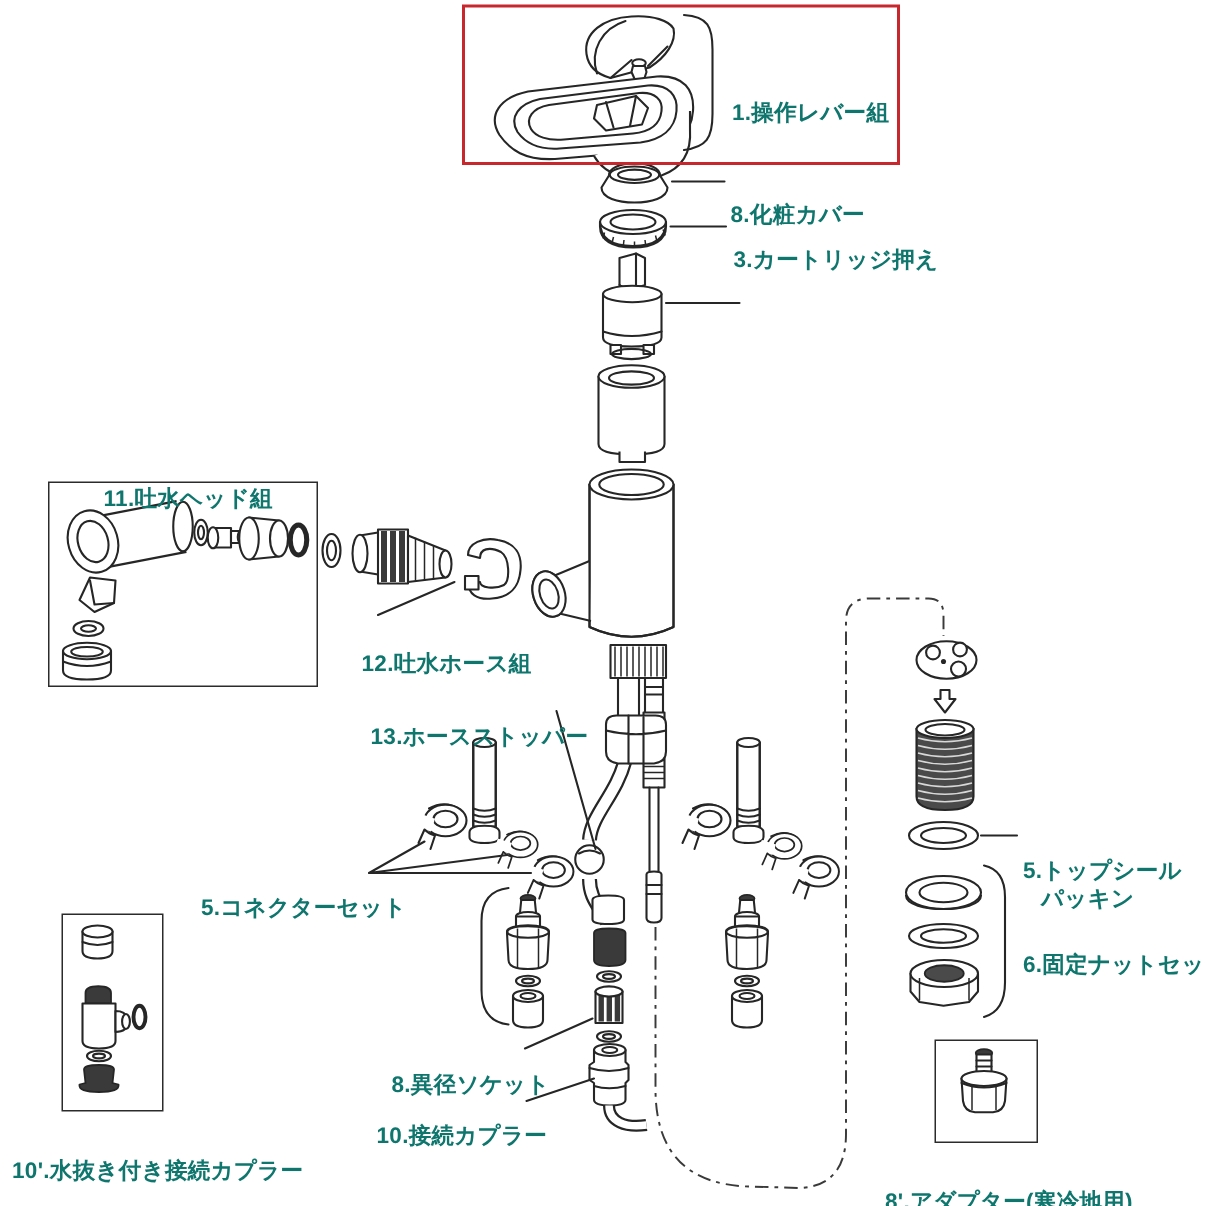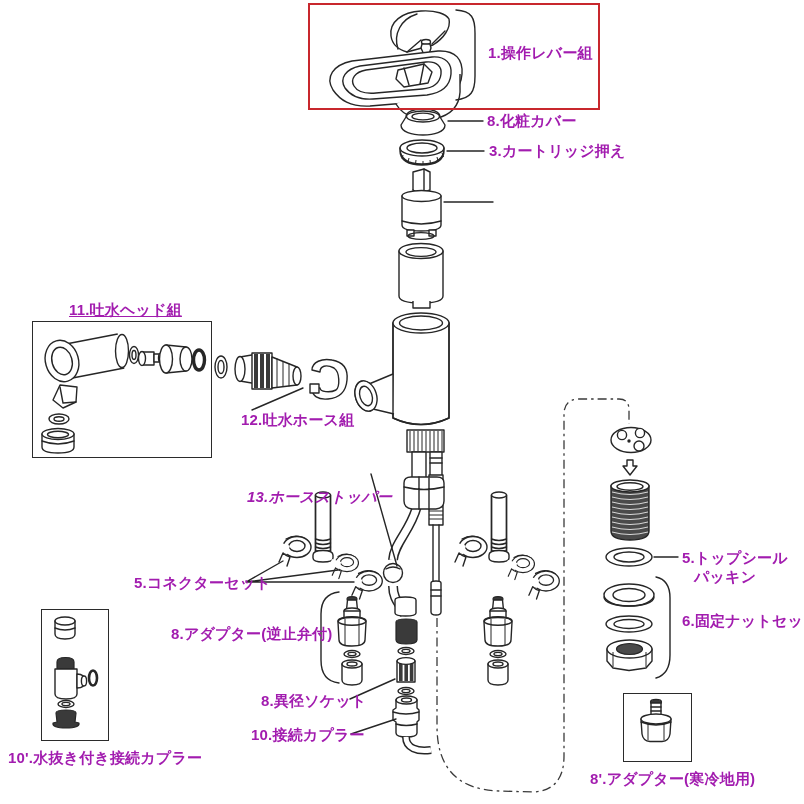--- a/index.html
+++ b/index.html
@@ -1,20 +1,20 @@
 <!DOCTYPE html>
 <html><head>
 <meta charset="utf-8">
 <style>
   html,body{margin:0;padding:0;background:#fff;}
   .stage{position:relative;width:804px;height:804px;background:#fff;overflow:hidden;
          font-family:"Liberation Sans","DejaVu Sans",sans-serif;}
   .stage svg{position:absolute;left:0;top:0;}
-  .lbl{position:absolute;font-size:15px;font-weight:600;color:#a21caf;
-       white-space:nowrap;letter-spacing:.2px;line-height:1.15;}
+  .lbl{position:absolute;font-size:15px;font-weight:600;color:#0f766e;
+       white-space:nowrap;letter-spacing:.2px;line-height:1.15;margin-top:23px;}
   .gbox{position:absolute;border:1.6px solid #2b2b2b;background:transparent;}
   .rbox{position:absolute;border:2px solid #c8272d;background:transparent;}
   .ln{stroke:#262626;fill:none;stroke-width:1.4;stroke-linecap:round;stroke-linejoin:round;}
   .wh{stroke:#262626;fill:#ffffff;stroke-width:1.4;stroke-linejoin:round;}
   .dk{stroke:#262626;fill:#3a3a3a;stroke-width:1.2;stroke-linejoin:round;}
   .thn{stroke:#262626;fill:none;stroke-width:1;}
 </style>
 </head>
 <body>
 
@@ -273,22 +273,21 @@
 <div class="gbox" style="left:41px;top:609px;width:66px;height:130px;"></div>
 <div class="gbox" style="left:623px;top:693px;width:67px;height:67px;"></div>
 
 <div class="lbl" style="left:488px;top:44px;">1.操作レバー組</div>
 <div class="lbl" style="left:487px;top:112px;">8.化粧カバー</div>
 <div class="lbl" style="left:489px;top:142px;">3.カートリッジ押え</div>
 <div class="lbl" style="left:682px;top:549px;">5.トップシール</div>
 <div class="lbl" style="left:694px;top:568px;">パッキン</div>
 <div class="lbl" style="left:682px;top:612px;">6.固定ナットセット</div>
 <div class="lbl" style="left:134px;top:574px;">5.コネクターセット</div>
-<div class="lbl" style="left:171px;top:625px;">8.アダプター(逆止弁付)</div>
 <div class="lbl" style="left:261px;top:692px;">8.異径ソケット</div>
 <div class="lbl" style="left:251px;top:726px;">10.接続カプラー</div>
 <div class="lbl" style="left:8px;top:749px;">10'.水抜き付き接続カプラー</div>
-<div class="lbl" style="left:69px;top:301px;text-decoration:underline;">11.吐水ヘッド組</div>
+<div class="lbl" style="left:69px;top:301px;">11.吐水ヘッド組</div>
 <div class="lbl" style="left:241px;top:411px;">12.吐水ホース組</div>
-<div class="lbl" style="left:247px;top:488px;font-style:italic;">13.ホースストッパー</div>
+<div class="lbl" style="left:247px;top:460px;">13.ホースストッパー</div>
 <div class="lbl" style="left:590px;top:770px;">8'.アダプター(寒冷地用)</div>
 
 </div>
 
 </body></html>

